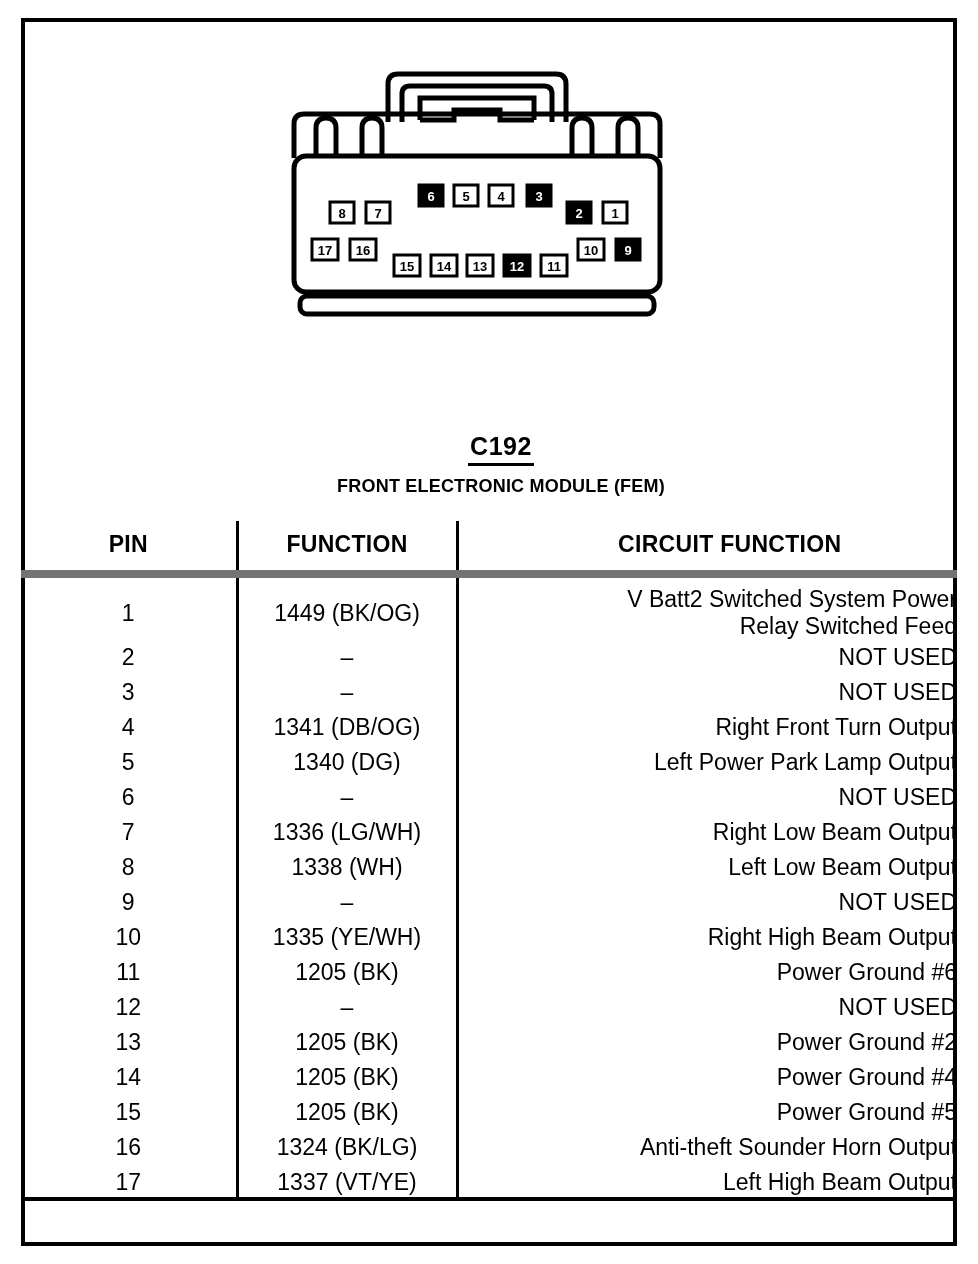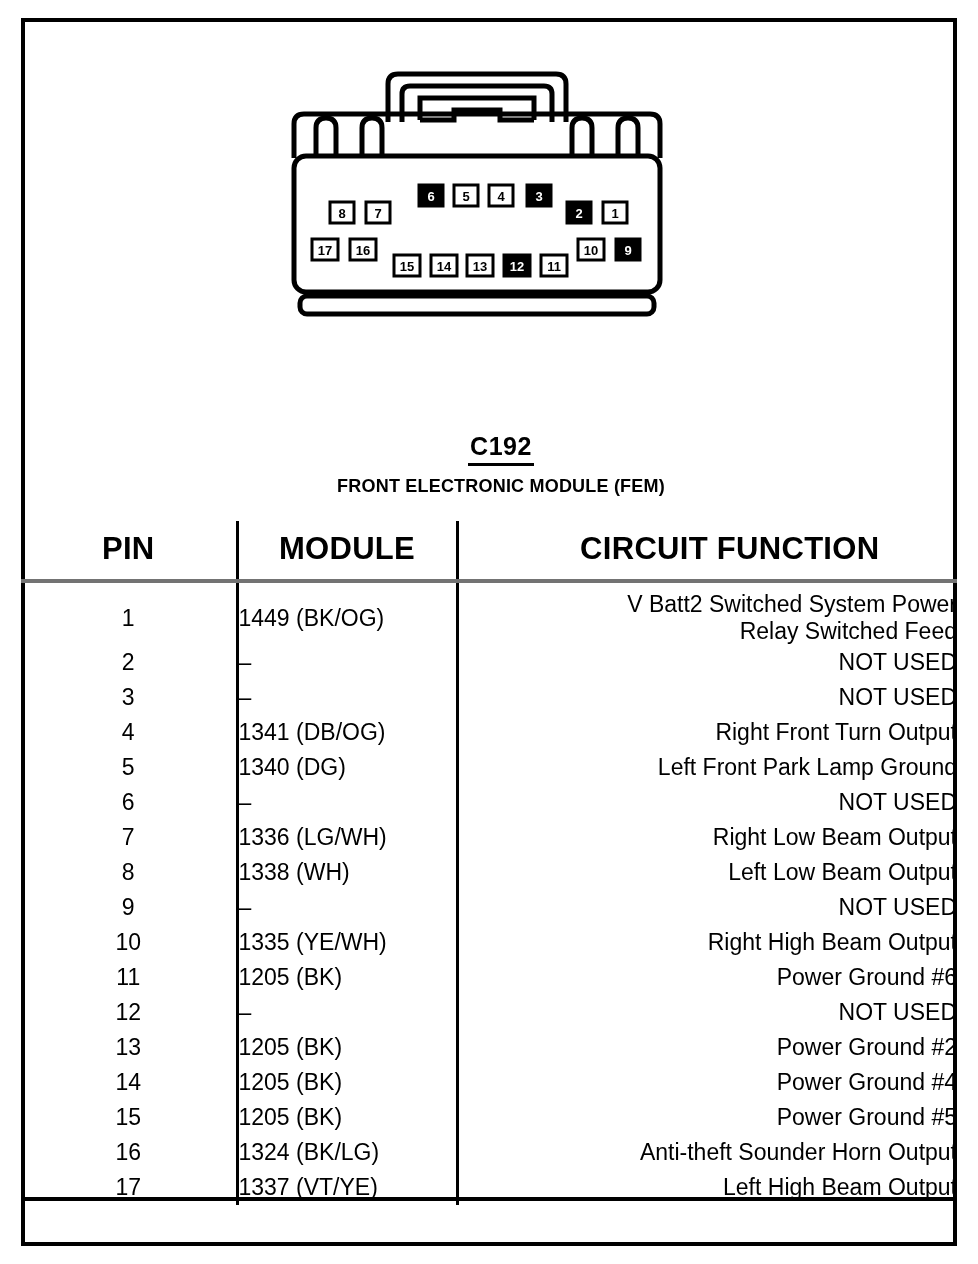--- a/index.html
+++ b/index.html
@@ -76,43 +76,43 @@
     top: 521px;
     width: 936px;
     border-collapse: collapse;
     table-layout: fixed;
   }
   #pin-table col.c-pin      { width: 216px; }
   #pin-table col.c-circuit  { width: 220px; }
   #pin-table col.c-function { width: 500px; }
 
   #pin-table thead th {
-    font-size: 31px;
+    font-size: 23px;
     font-weight: bold;
     letter-spacing: 0.3px;
     padding: 10px 0 12px 0;
     text-align: center;
     border-right: 3px solid #000;
-    border-bottom: 4px solid #737373;
+    border-bottom: 8px solid #737373;
   }
   #pin-table thead th:last-child { border-right: none; padding-left: 44px; }
 
   #pin-table tbody td {
     font-size: 23px;
     padding: 0;
     height: 35px;
     vertical-align: middle;
     border-right: 3px solid #000;
   }
   #pin-table tbody td:last-child { border-right: none; }
 
   #pin-table tbody tr:first-child td { padding-top: 8px; }
 
   .td-pin      { text-align: center; }
-  .td-circuit  { text-align: left; }
+  .td-circuit  { text-align: center; }
   .td-function { text-align: right; padding-left: 26px !important; }
 
   .fn-line2 {
     display: block;
     padding-left: 28px;
   }
 
   
   #table-bottom-rule {
     position: absolute;
@@ -245,21 +245,21 @@
 
 <table id="pin-table">
   <colgroup>
     <col class="c-pin">
       <col class="c-circuit">
       <col class="c-function">
   </colgroup>
   <thead>
     <tr>
       <th>PIN</th>
-      <th>MODULE</th>
+      <th>FUNCTION</th>
       <th>CIRCUIT FUNCTION</th>
     </tr>
   </thead>
   <tbody id="table-body">
       <tr>
         <td class="td-pin">1</td>
         <td class="td-circuit">1449 (BK/OG)</td>
         <td class="td-function"><span>V Batt2 Switched System Power</span><span class="fn-line2">Relay Switched Feed</span></td>
       </tr>
       <tr>
@@ -273,21 +273,21 @@
         <td class="td-function">NOT USED</td>
       </tr>
       <tr>
         <td class="td-pin">4</td>
         <td class="td-circuit">1341 (DB/OG)</td>
         <td class="td-function">Right Front Turn Output</td>
       </tr>
       <tr>
         <td class="td-pin">5</td>
         <td class="td-circuit">1340 (DG)</td>
-        <td class="td-function">Left Front Park Lamp Ground</td>
+        <td class="td-function">Left Power Park Lamp Output</td>
       </tr>
       <tr>
         <td class="td-pin">6</td>
         <td class="td-circuit">–</td>
         <td class="td-function">NOT USED</td>
       </tr>
       <tr>
         <td class="td-pin">7</td>
         <td class="td-circuit">1336 (LG/WH)</td>
         <td class="td-function">Right Low Beam Output</td>

